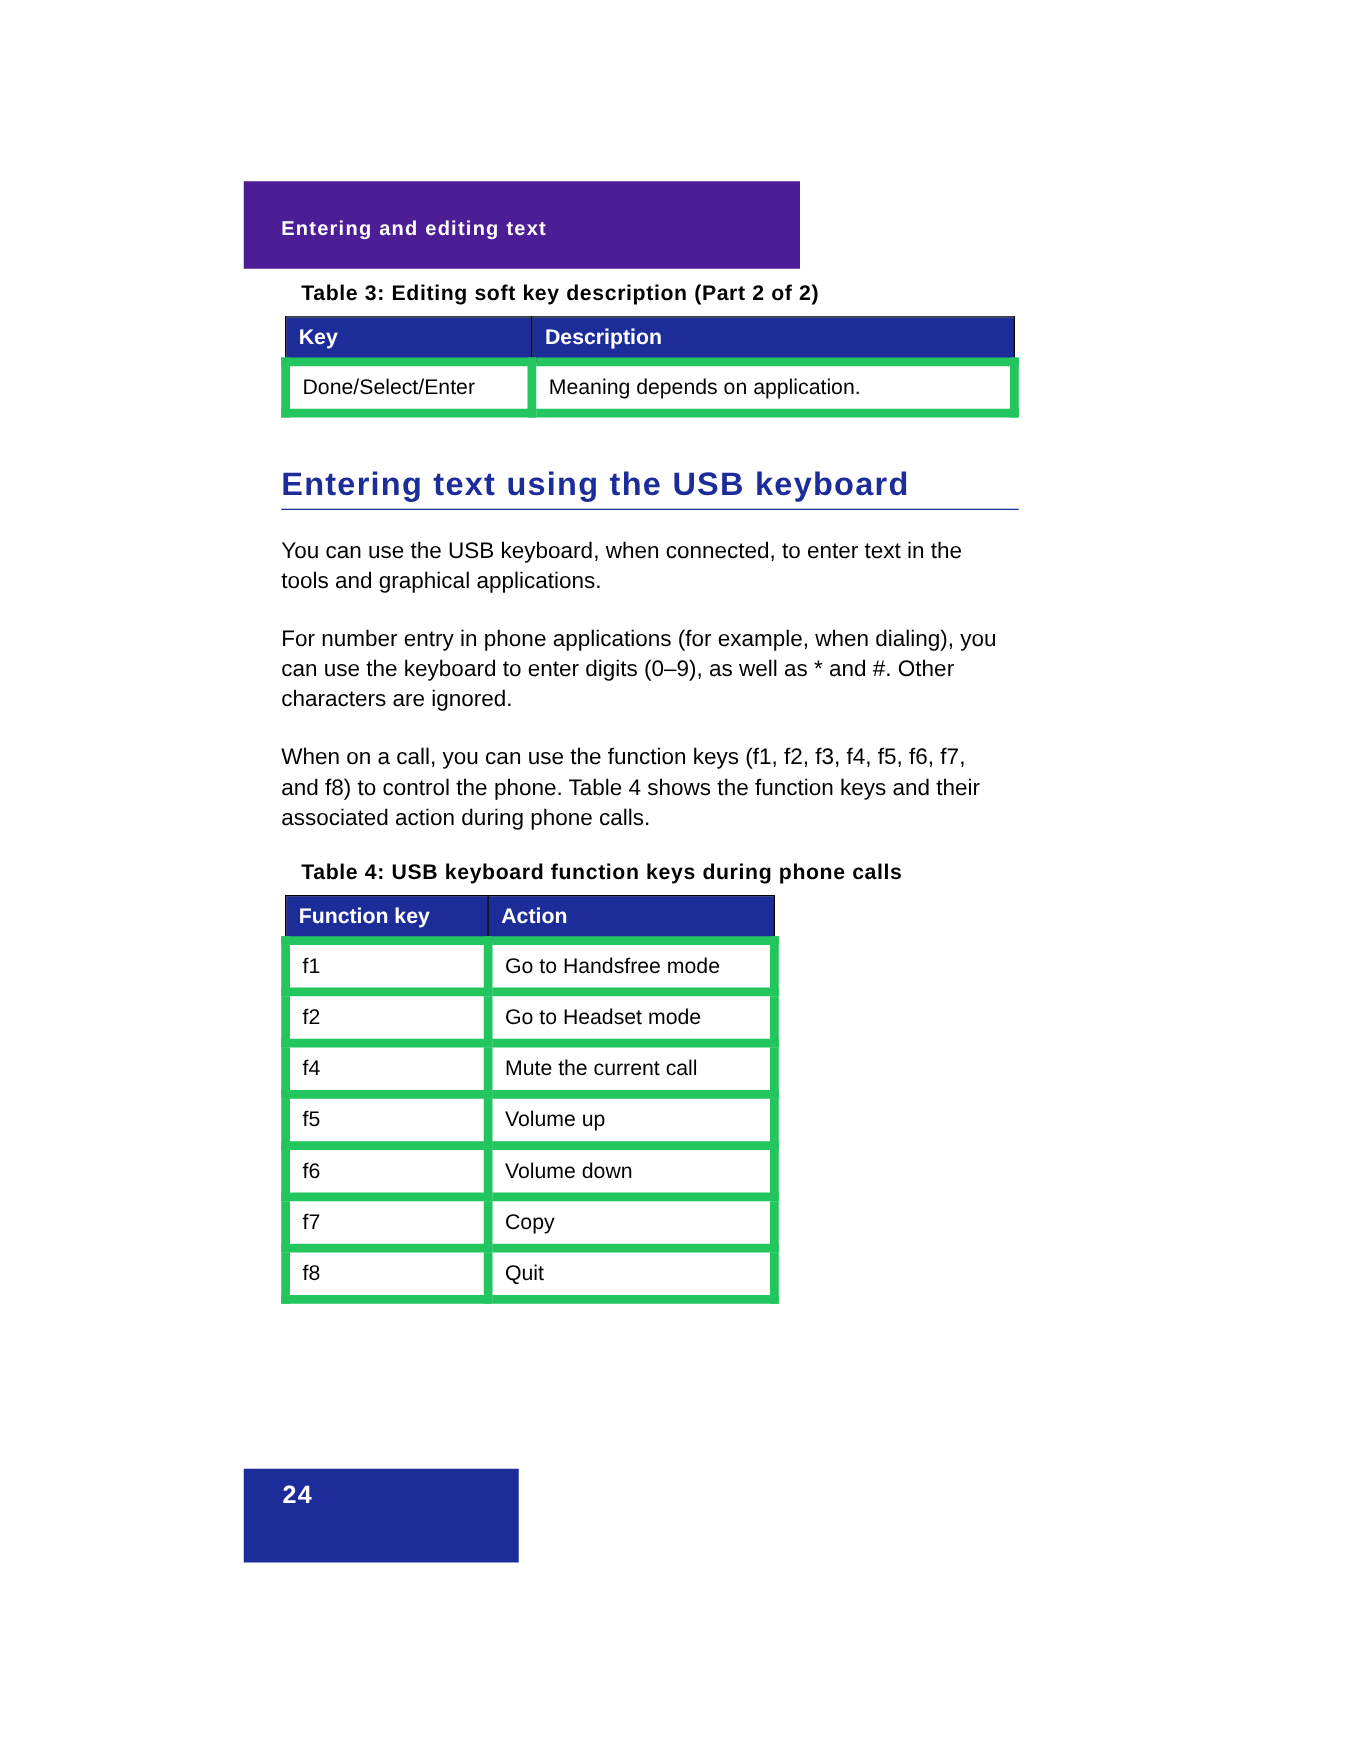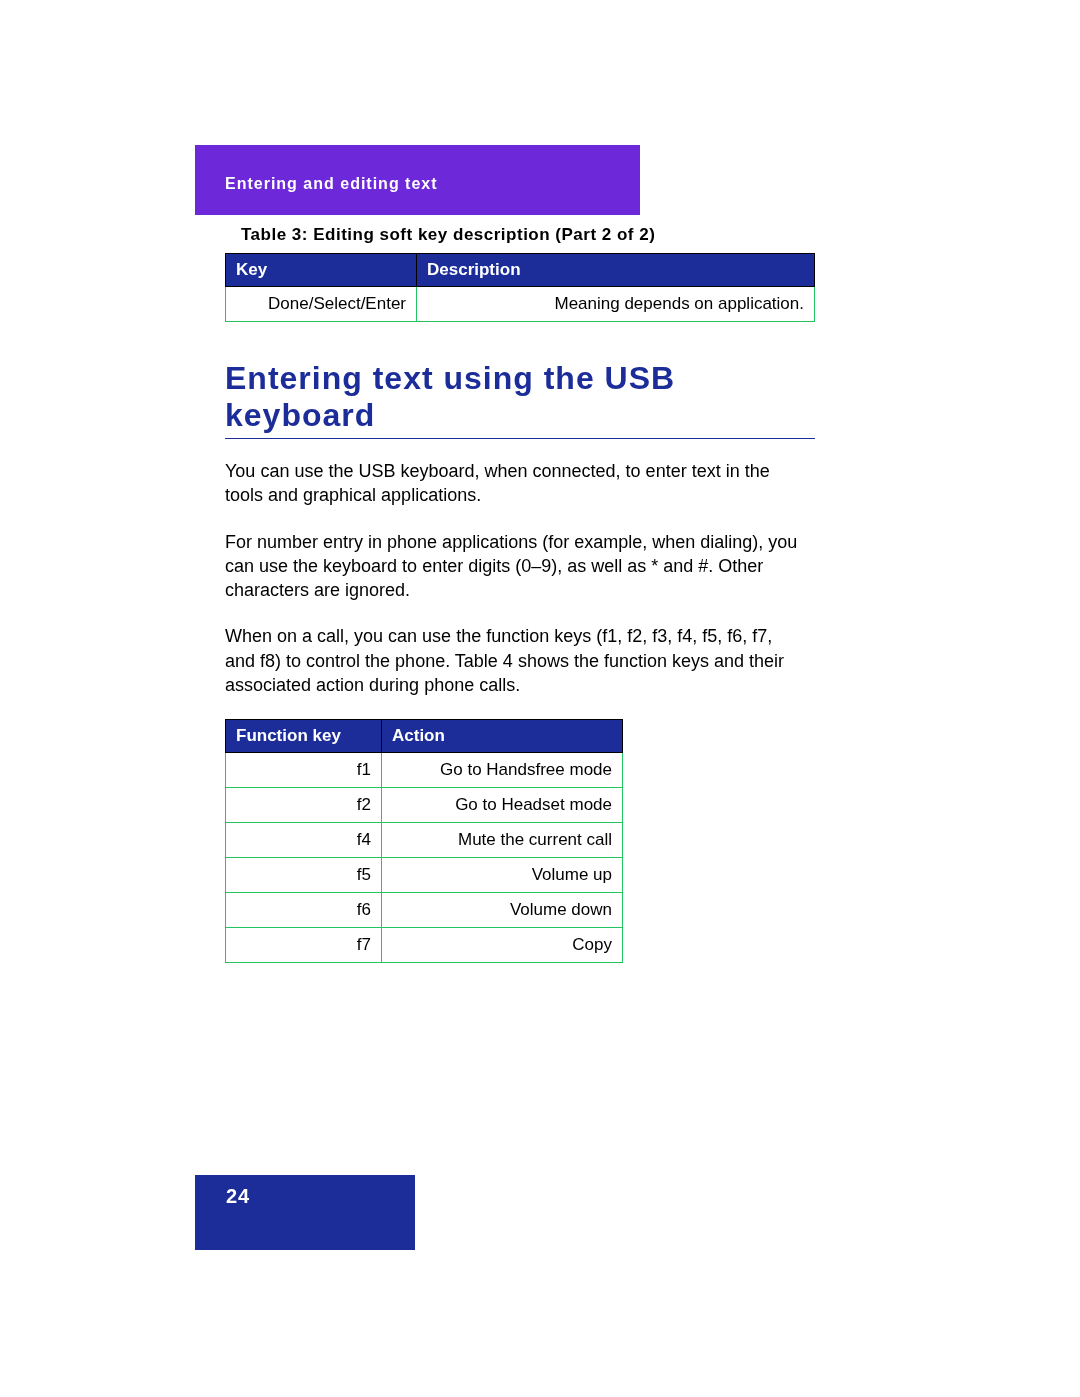--- a/index.html
+++ b/index.html
@@ -14,21 +14,21 @@
     height: 1397px;
     position: relative;
     box-sizing: border-box;
   }
   .blue-side {
     position: absolute;
     left: 195px;
     top: 145px;
     width: 445px;
     min-height: 55px;
-    background: #6d28d9;
+    background: #4c1d95;
     color: #fff;
     font-weight: bold;
     font-size: 16px;
     letter-spacing: 1px;
     padding: 30px 0 22px 30px;
     box-sizing: border-box;
   }
   .content {
     position: absolute;
     left: 225px;
@@ -49,31 +49,30 @@
   table.doc th {
     background: #1c2d9a;
     color: #fff;
     text-align: left;
     font-weight: bold;
     padding: 6px 10px;
     border: 1px solid #000;
   }
   table.doc td {
     padding: 7px 10px;
-    border: 1px solid #22c55e;
+    border: 7px solid #22c55e;
     vertical-align: top;
-    text-align: right;
   }
   table.t1 { width: 590px; }
   table.t1 th.col1, table.t1 td.col1 { width: 170px; }
   table.t2 { width: 398px; }
   table.t2 th.col1, table.t2 td.col1 { width: 135px; }
   h2.section {
     color: #1c2d9a;
-    font-size: 32px;
+    font-size: 26px;
     letter-spacing: 1px;
     font-weight: bold;
     margin: 38px 0 4px 0;
   }
   .rule {
     border: 0;
     border-top: 1px solid #1c2d9a;
     margin: 0 0 20px 0;
   }
   p.body {
@@ -125,20 +124,21 @@
       </tbody>
     </table>
 
     <h2 class="section">Entering text using the USB keyboard</h2>
     <hr class="rule">
 
     <p class="body">You can use the USB keyboard, when connected, to enter text in the tools and graphical applications.</p>
     <p class="body">For number entry in phone applications (for example, when dialing), you can use the keyboard to enter digits (0–9), as well as * and #. Other characters are ignored.</p>
     <p class="body">When on a call, you can use the function keys (f1, f2, f3, f4, f5, f6, f7, and f8) to control the phone. Table 4 shows the function keys and their associated action during phone calls.</p>
 
+    <div class="table-caption">Table 4: USB keyboard function keys during phone calls</div>
 
     <table class="doc t2">
       <thead>
         <tr>
           <th class="col1">Function key</th>
           <th>Action</th>
         </tr>
       </thead>
       <tbody>
         <tr>
@@ -158,20 +158,24 @@
           <td>Volume up</td>
         </tr>
         <tr>
           <td class="col1">f6</td>
           <td>Volume down</td>
         </tr>
         <tr>
           <td class="col1">f7</td>
           <td>Copy</td>
         </tr>
+        <tr>
+          <td class="col1">f8</td>
+          <td>Quit</td>
+        </tr>
       </tbody>
     </table>
 
   </div>
 
   <div class="footer-band"></div>
   <div class="page-num">24</div>
 
 </div>
 

